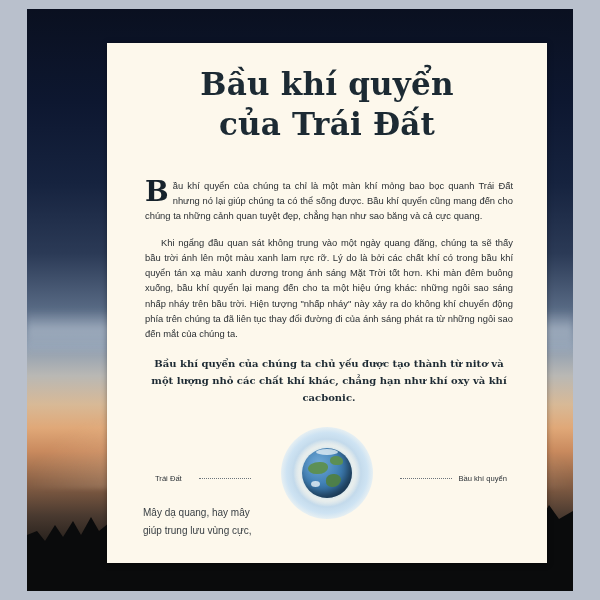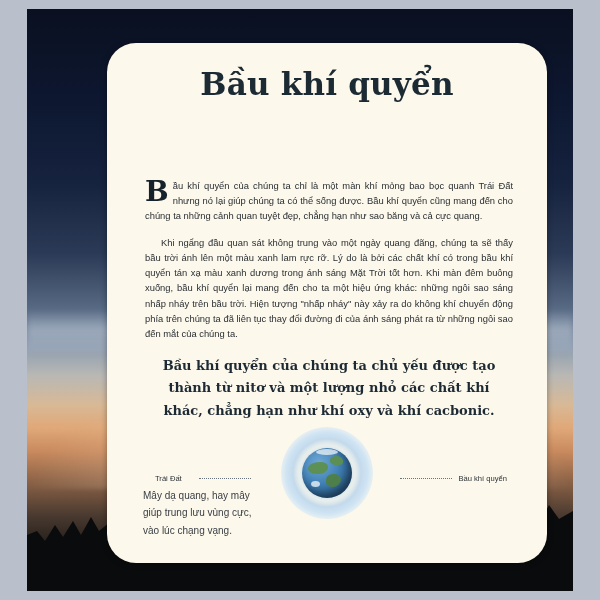--- a/index.html
+++ b/index.html
@@ -101,21 +101,20 @@
 
   
   .paper {
     position: absolute;
     left: 80px;
     top: 34px;
     width: 440px;
     height: 520px;
     background: #fdf8ec;
     box-shadow: 0 1px 6px rgba(0,0,0,.35);
-    border-radius: 29px;
   }
 
   .paper-inner {
     position: relative;
     width: 100%;
     height: 100%;
     padding: 0;
   }
 
   
@@ -159,21 +158,21 @@
     font-size: 28px;
     line-height: 24px;
     color: #16222b;
     padding: 2px 4px 0 0;
   }
 
   .highlight {
     margin: 14px 6px 0 6px;
     font-family: "DejaVu Serif", serif;
     font-weight: bold;
-    font-size: 13px;
+    font-size: 10px;
     line-height: 1.7;
     color: #1d2a33;
     text-align: center;
   }
 
   
   .diagram {
     position: absolute;
     left: 0; right: 0;
     top: 384px;
@@ -268,20 +267,21 @@
 
     <svg class="treeline" viewBox="0 0 546 120" preserveAspectRatio="none">
       <path d="M0,120 L0,64 L10,60 L18,70 L28,54 L36,66 L46,50 L54,64 L64,46 L72,60 L82,52 L92,66 L102,48 L112,62 L122,44 L132,58 L142,50 L152,64 L162,46 L172,60 L182,40 L192,56 L202,48 L212,62 L222,44 L232,58 L242,38 L252,54 L262,46 L272,60 L282,42 L292,56 L302,36 L312,52 L322,44 L332,58 L342,40 L352,54 L362,34 L372,50 L382,42 L392,56 L402,38 L412,52 L422,32 L432,48 L442,40 L452,54 L462,36 L472,50 L482,30 L492,46 L502,38 L512,52 L522,34 L532,48 L546,40 L546,120 Z" fill="#0a0b0c"></path>
     </svg>
 
     <div class="paper">
       <div class="paper-inner">
 
         <h1 class="title">
           <span>Bầu khí quyển</span>
+          <span class="l2">của Trái Đất</span>
         </h1>
 
         <div class="body-col">
           <p class="para first"><span class="dropcap">B</span><span>ầu khí quyển của chúng ta chỉ là một màn khí mỏng bao bọc quanh Trái Đất nhưng nó lại giúp chúng ta có thể sống được. Bầu khí quyển cũng mang đến cho chúng ta những cảnh quan tuyệt đẹp, chẳng hạn như sao băng và cả cực quang.</span></p>
           <p class="para">Khi ngẩng đầu quan sát không trung vào một ngày quang đãng, chúng ta sẽ thấy bầu trời ánh lên một màu xanh lam rực rỡ. Lý do là bởi các chất khí có trong bầu khí quyển tán xạ màu xanh dương trong ánh sáng Mặt Trời tốt hơn. Khi màn đêm buông xuống, bầu khí quyển lại mang đến cho ta một hiệu ứng khác: những ngôi sao sáng nhấp nháy trên bầu trời. Hiện tượng "nhấp nháy" này xảy ra do không khí chuyển động phía trên chúng ta đã liên tục thay đổi đường đi của ánh sáng phát ra từ những ngôi sao đến mắt của chúng ta.</p>
           <p class="highlight">Bầu khí quyển của chúng ta chủ yếu được tạo thành từ nitơ và một lượng nhỏ các chất khí khác, chẳng hạn như khí oxy và khí cacbonic.</p>
         </div>
 
         <div class="diagram">
           <div class="earth-wrap">
@@ -296,19 +296,18 @@
           </div>
           <span class="leader leader-left"></span>
           <span class="leader leader-right"></span>
           <span class="lbl lbl-left">Trái Đất</span>
           <span class="lbl lbl-right">Bầu khí quyển</span>
         </div>
 
         <div class="caption">
           <div>Mây dạ quang, hay mây</div>
           <div>giúp trung lưu vùng cực,</div>
-          <div>vào lúc chạng vạng.</div>
         </div>
 
       </div>
     </div>
   </div>
 </div>
 
 </body></html>

